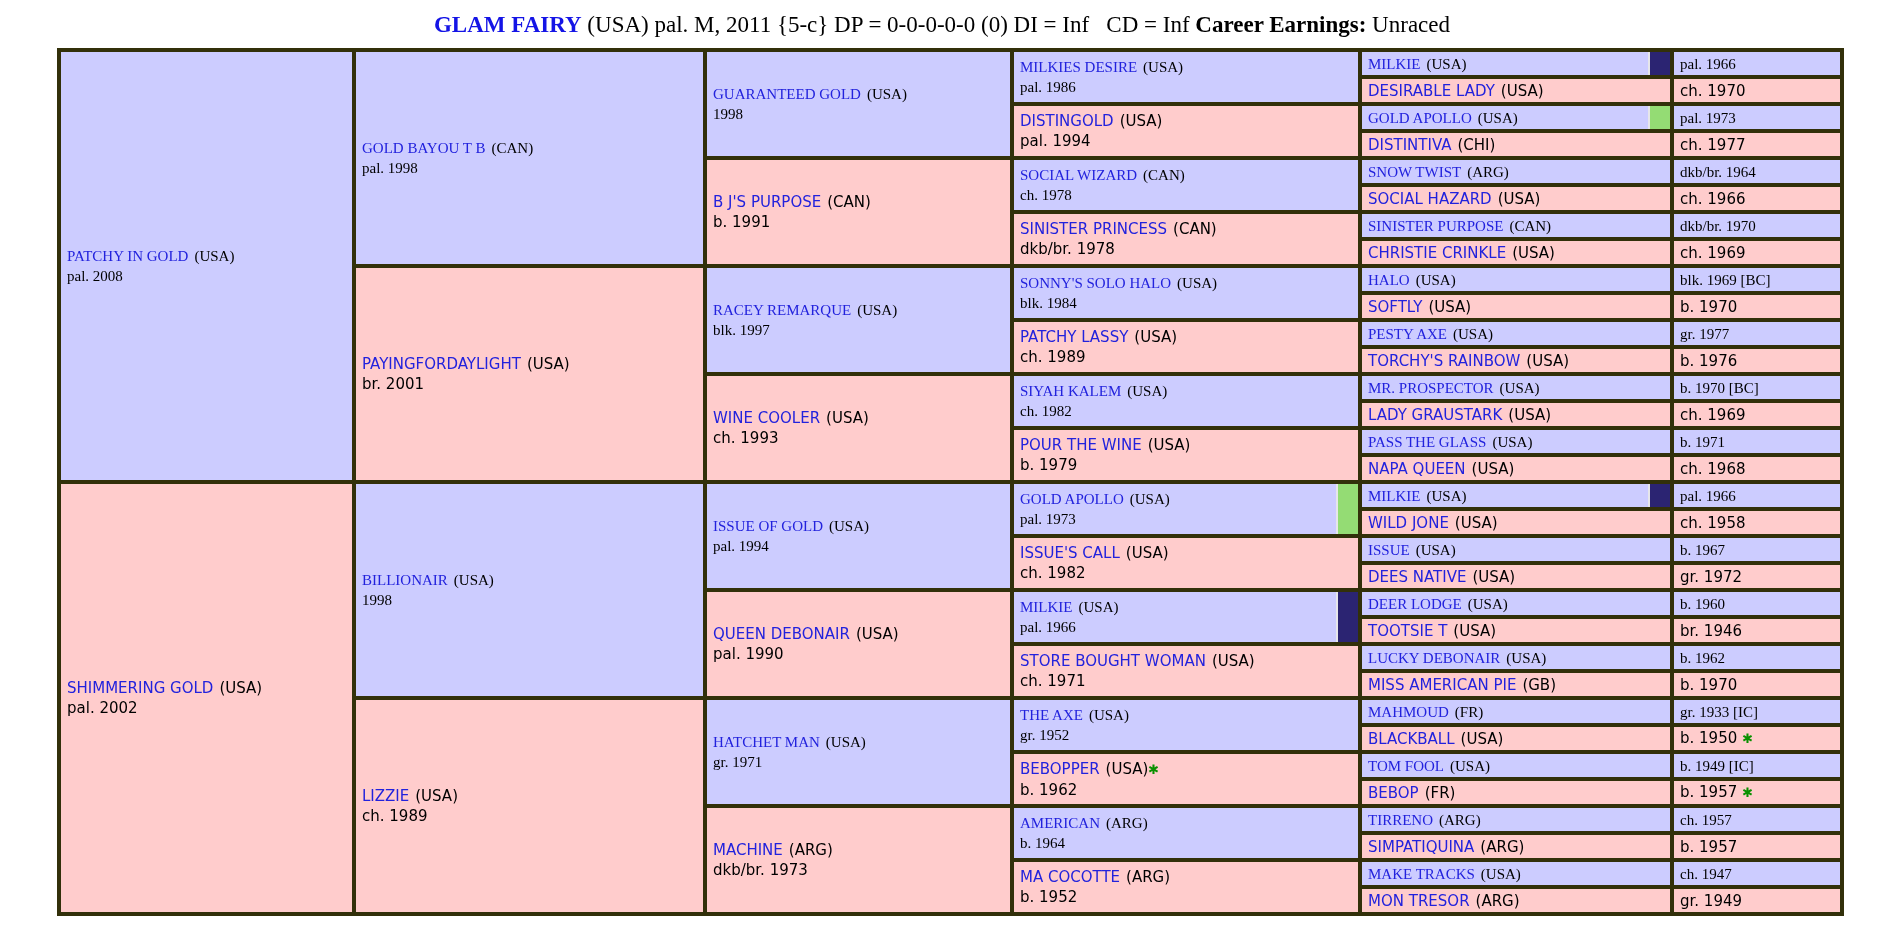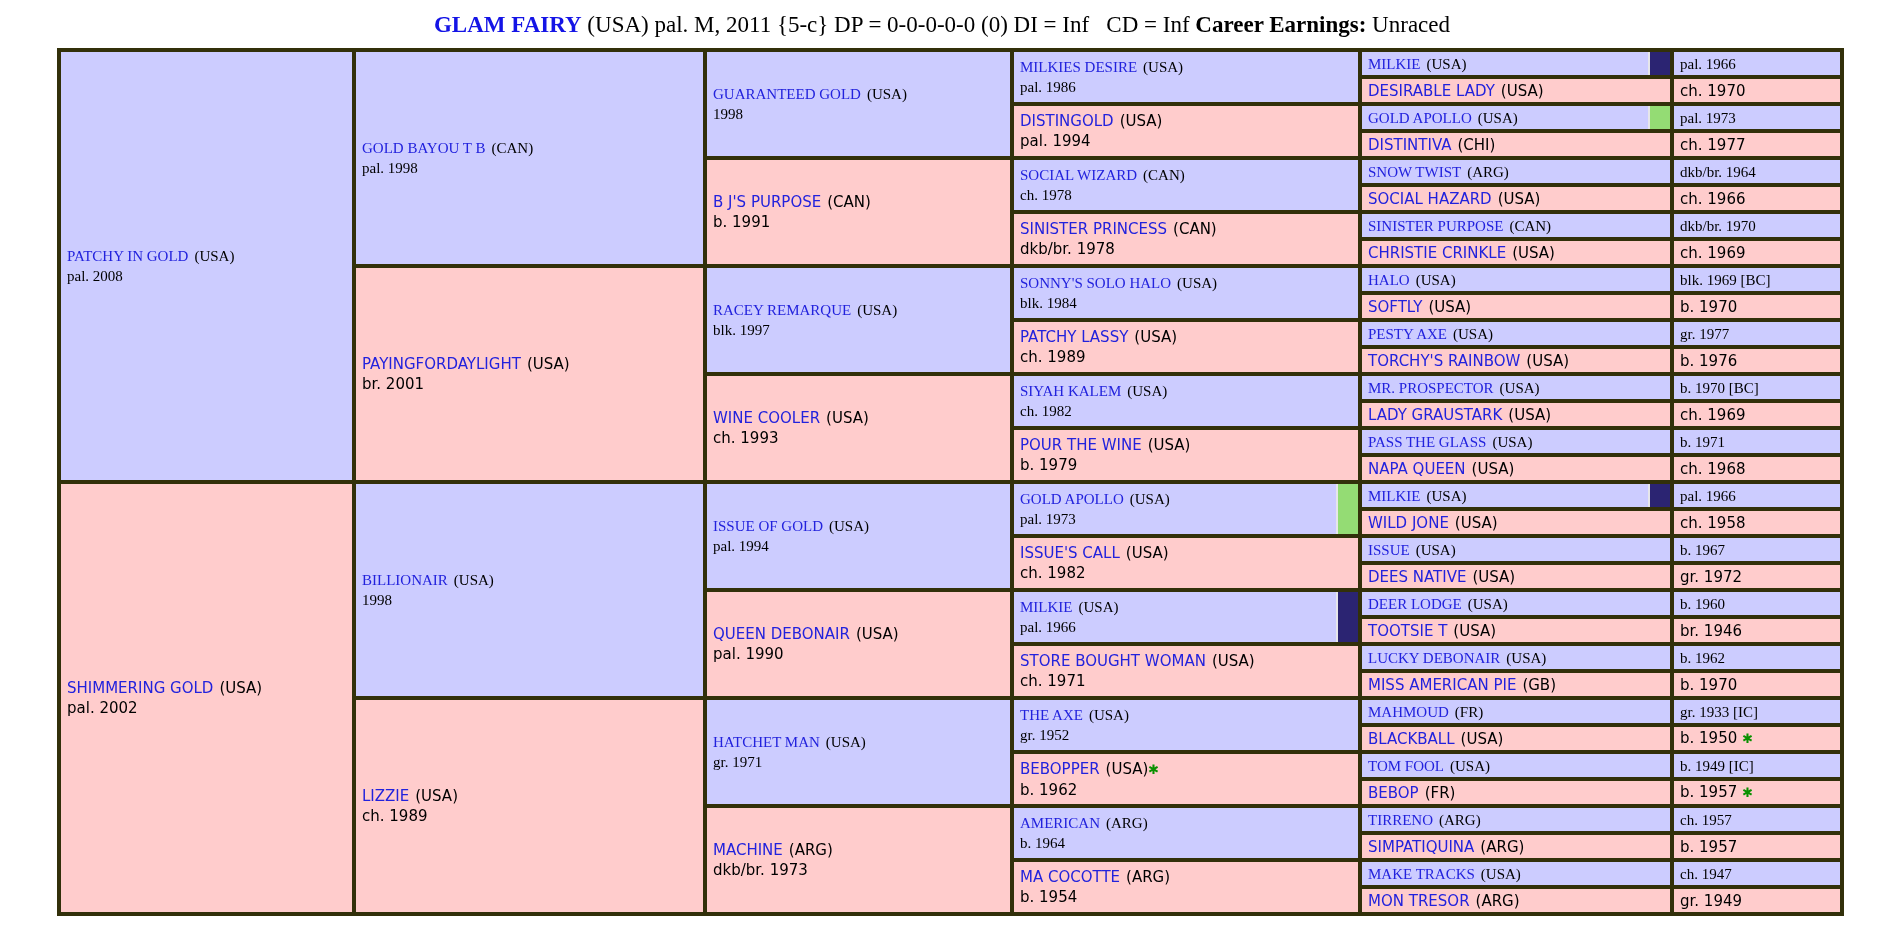--- a/index.html
+++ b/index.html
@@ -537,21 +537,21 @@
             </div>
           </td>
           <td class="f yr">
             <div class="pad"><span class="det">b. 1957</span></div>
           </td>
         </tr>
         <tr>
           <td class="f" rowspan="2">
             <div class="pad">
               <div class="l1"><span class="hname">MA COCOTTE</span><span class="ctry">(ARG)</span></div>
-              <div class="det">b. 1954</div>
+              <div class="det">b. 1952</div>
             </div>
           </td>
           <td class="m" rowspan="1">
             <div class="pad">
               <div class="l1"><span class="hname">MAKE TRACKS</span><span class="ctry">(USA)</span></div>
             </div>
           </td>
           <td class="m yr">
             <div class="pad"><span class="det">ch. 1947</span></div>
           </td>

